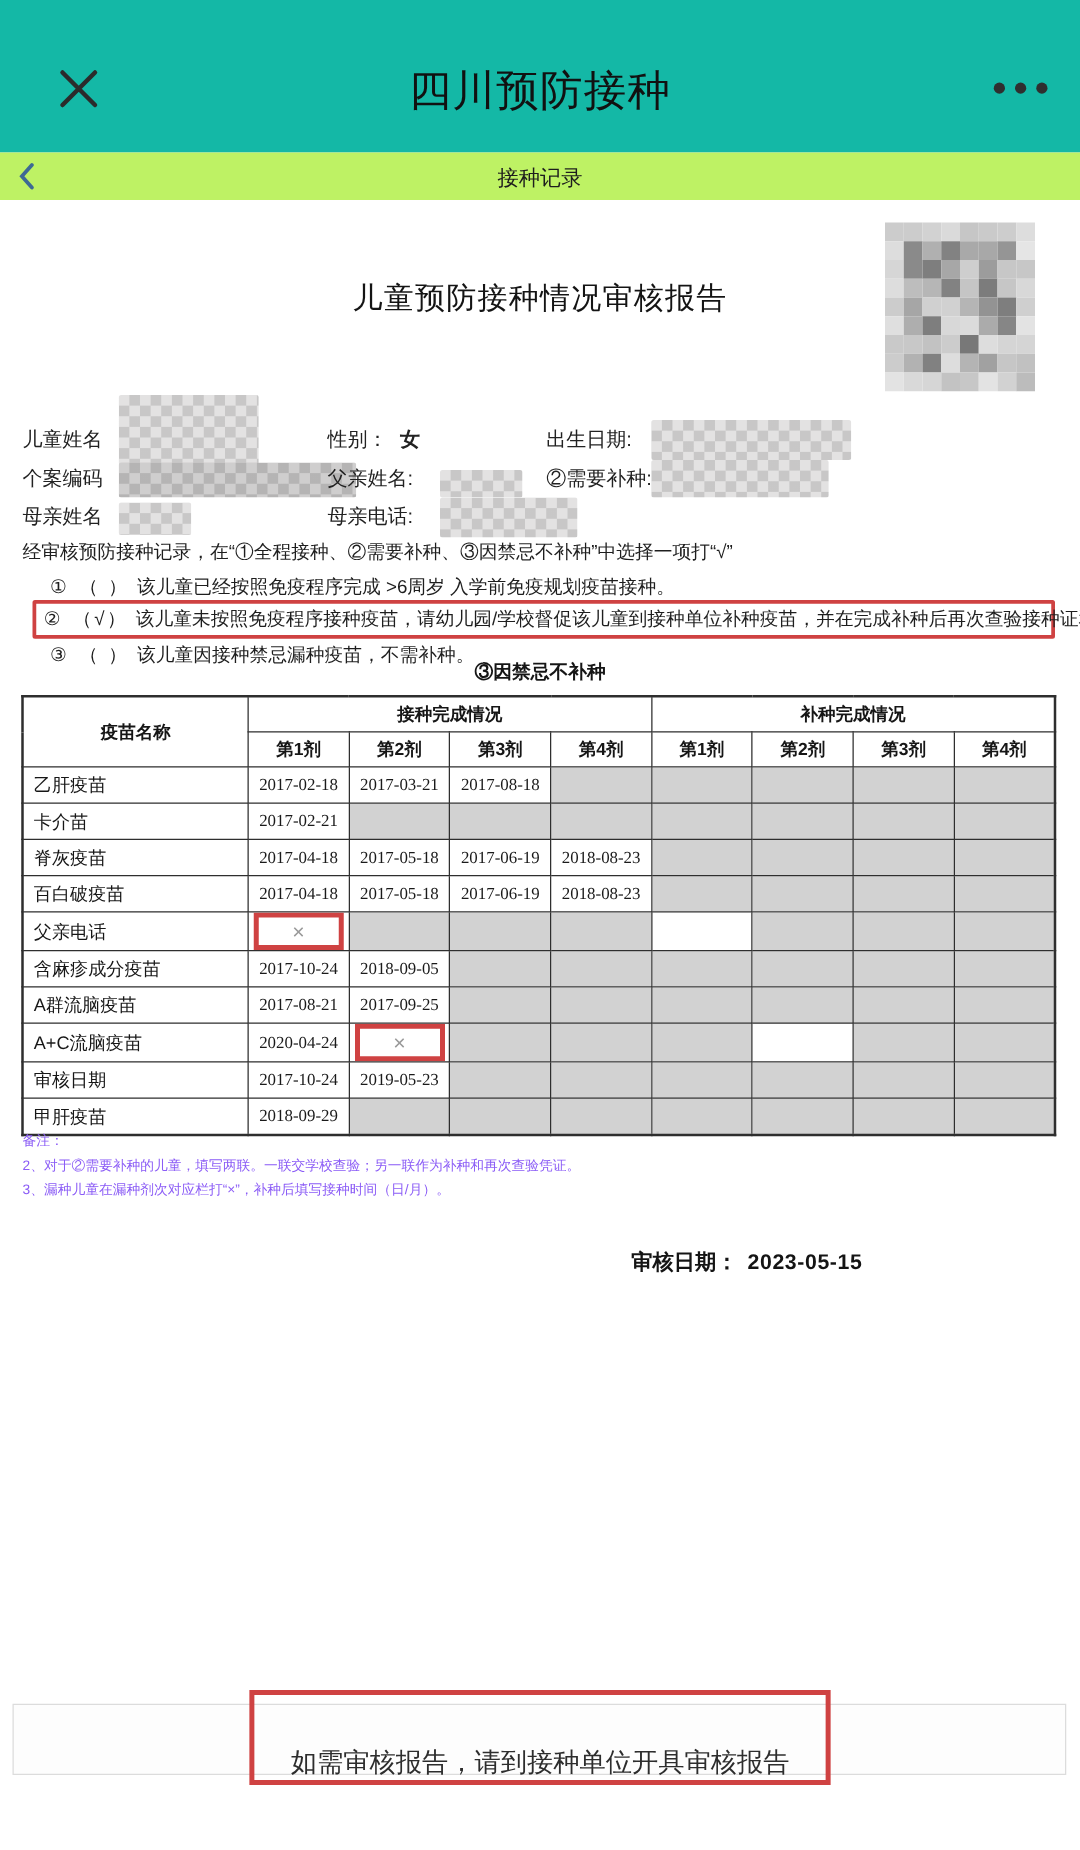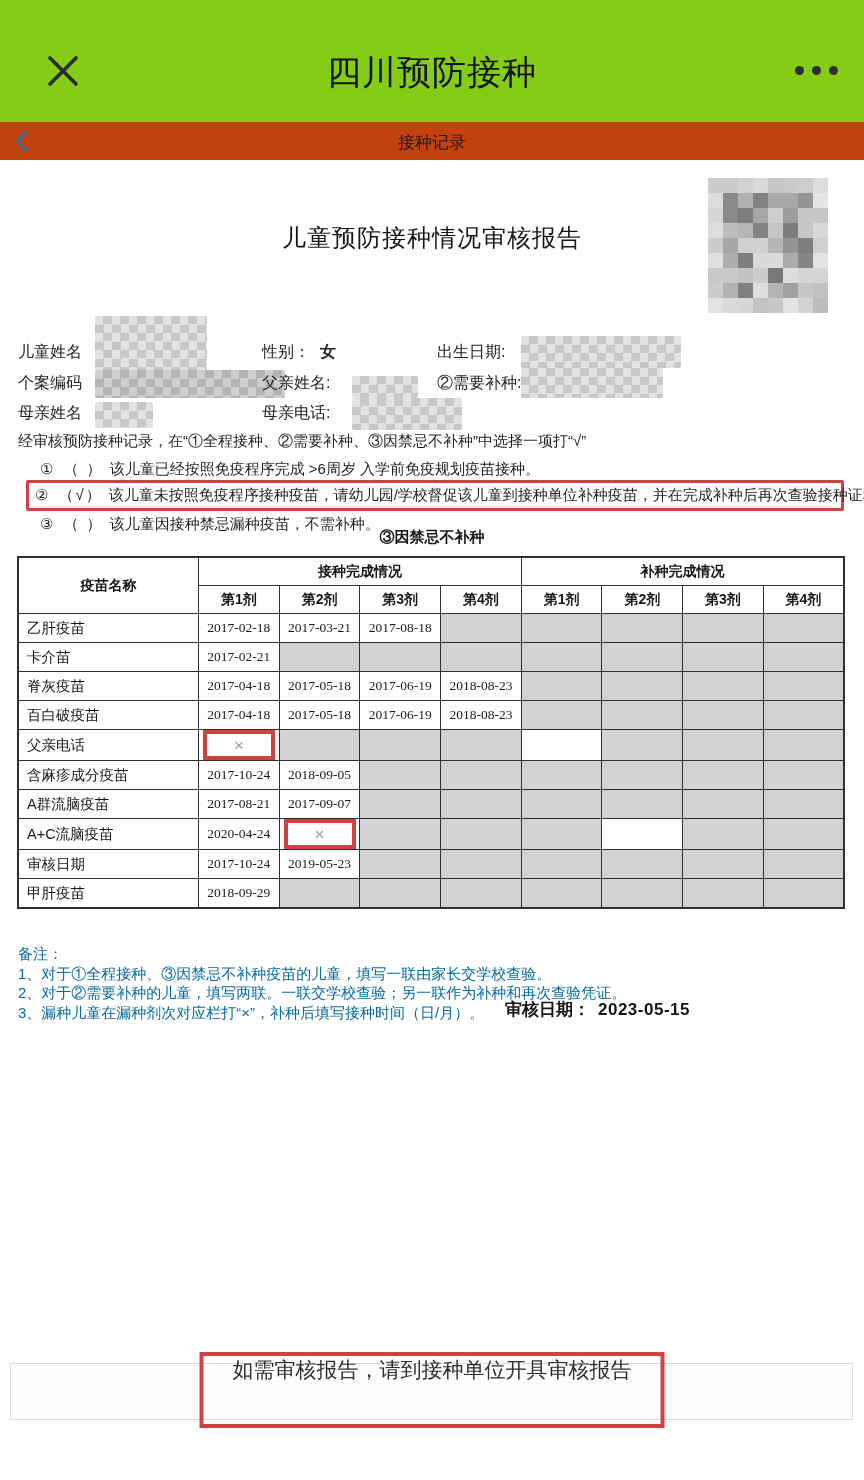--- a/index.html
+++ b/index.html
@@ -1,26 +1,26 @@
 <!DOCTYPE html>
 <html><head>
 <meta charset="utf-8">
 <style>
   html,body{margin:0;padding:0;background:#fff;}
   .screen{position:relative;width:864px;height:1480px;background:#ffffff;overflow:hidden;
           font-family:"Liberation Sans",sans-serif;color:#1c1c1c;}
   
-  .topbar{position:absolute;left:0;top:0;width:864px;height:122px;background:#84cc16;}
+  .topbar{position:absolute;left:0;top:0;width:864px;height:122px;background:#14b8a6;}
   .close-btn{position:absolute;left:44px;top:52px;width:38px;height:38px;cursor:pointer;}
   .topbar-title{position:absolute;left:0;right:0;top:50px;text-align:center;
                 font-size:34px;font-weight:500;color:#111;letter-spacing:1px;}
   .more-btn{position:absolute;right:26px;top:66px;display:flex;gap:8px;cursor:pointer;}
   .more-btn i{width:9px;height:9px;border-radius:50%;background:#2f2f2f;display:block;}
   
-  .subbar{position:absolute;left:0;top:122px;width:864px;height:38px;background:#c2410c;
+  .subbar{position:absolute;left:0;top:122px;width:864px;height:38px;background:#bef264;
           border-bottom:1px solid #e2e0e0;}
   .back-btn{position:absolute;left:14px;top:8px;width:16px;height:22px;cursor:pointer;}
   .subbar-title{position:absolute;left:0;right:0;top:9px;text-align:center;font-size:17px;color:#1d1d1d;}
   
   .doc{position:absolute;left:0;top:160px;width:864px;height:1320px;background:#fff;}
   .qr-blur{position:absolute;left:708px;top:18px;width:120px;height:135px;
            display:grid;grid-template-columns:repeat(8,1fr);grid-template-rows:repeat(9,1fr);}
   .report-title{position:absolute;left:0;right:0;top:62px;text-align:center;
                 font-size:24px;font-weight:normal;color:#141414;letter-spacing:1px;}
   
@@ -48,30 +48,30 @@
   .vax tbody td{height:28px;font-size:13.5px;}
   .vax td.vname{text-align:left;padding-left:8px;font-size:14.5px;color:#161616;}
   .vax td.date{font-family:"Liberation Serif",serif;color:#1a1a1a;}
   .vax td.gray{background:#d2d2d2;}
   .vax td.open{background:#ffffff;}
   .vax td.missed{background:#ffffff;}
   .redbox-mark{display:inline-flex;align-items:center;justify-content:center;
                width:64px;height:22px;border:4px solid #cf4242;color:#9a9a9a;
                font-size:17px;line-height:1;vertical-align:middle;}
   
-  .notes{position:absolute;left:18px;top:744px;font-size:15px;line-height:19.5px;color:#0369a1;margin-top:40px;}
+  .notes{position:absolute;left:18px;top:744px;font-size:11px;line-height:19.5px;color:#8b5cf6;}
   
   .audit{position:absolute;left:505px;top:838px;font-size:17px;font-weight:bold;color:#141414;}
   .audit .val{margin-left:8px;letter-spacing:.5px;}
   
   .footer-bar{position:absolute;left:10px;top:1203px;width:843px;height:57px;
               border:1px solid #dcdcdc;background:#fdfdfd;box-sizing:border-box;}
   .footer-redbox{position:absolute;left:50%;top:1192px;transform:translateX(-50%);
                  width:465px;height:76px;border:4px solid #cf4242;box-sizing:border-box;
-                 display:flex;align-items:flex-start;justify-content:center;}
+                 display:flex;align-items:flex-end;justify-content:center;}
   .footer-redbox span{font-size:21px;color:#2d2d2d;white-space:nowrap;}
 </style>
 </head>
 <body>
 
 <div class="screen">
 
   <div class="topbar">
     <div class="close-btn">
       <svg width="38" height="38" viewBox="0 0 38 38">
@@ -289,21 +289,21 @@
             <td class="gray"></td>
             <td class="gray"></td>
             <td class="gray"></td>
             <td class="gray"></td>
             <td class="gray"></td>
             <td class="gray"></td>
           </tr>
           <tr>
             <td class="vname">A群流脑疫苗</td>
             <td class="date">2017-08-21</td>
-            <td class="date">2017-09-07</td>
+            <td class="date">2017-09-25</td>
             <td class="gray"></td>
             <td class="gray"></td>
             <td class="gray"></td>
             <td class="gray"></td>
             <td class="gray"></td>
             <td class="gray"></td>
           </tr>
           <tr>
             <td class="vname">A+C流脑疫苗</td>
             <td class="date">2020-04-24</td>
@@ -335,21 +335,20 @@
             <td class="gray"></td>
             <td class="gray"></td>
             <td class="gray"></td>
             <td class="gray"></td>
           </tr>
         </tbody>
       </table>
 
     <div class="notes">
       <div>备注：</div>
-      <div>1、对于①全程接种、③因禁忌不补种疫苗的儿童，填写一联由家长交学校查验。</div>
       <div>2、对于②需要补种的儿童，填写两联。一联交学校查验；另一联作为补种和再次查验凭证。</div>
       <div>3、漏种儿童在漏种剂次对应栏打“×”，补种后填写接种时间（日/月）。</div>
     </div>
 
     <div class="audit">
       <span>审核日期：</span><span class="val">2023-05-15</span>
     </div>
 
     <div class="footer-bar"></div>
     <div class="footer-redbox">

